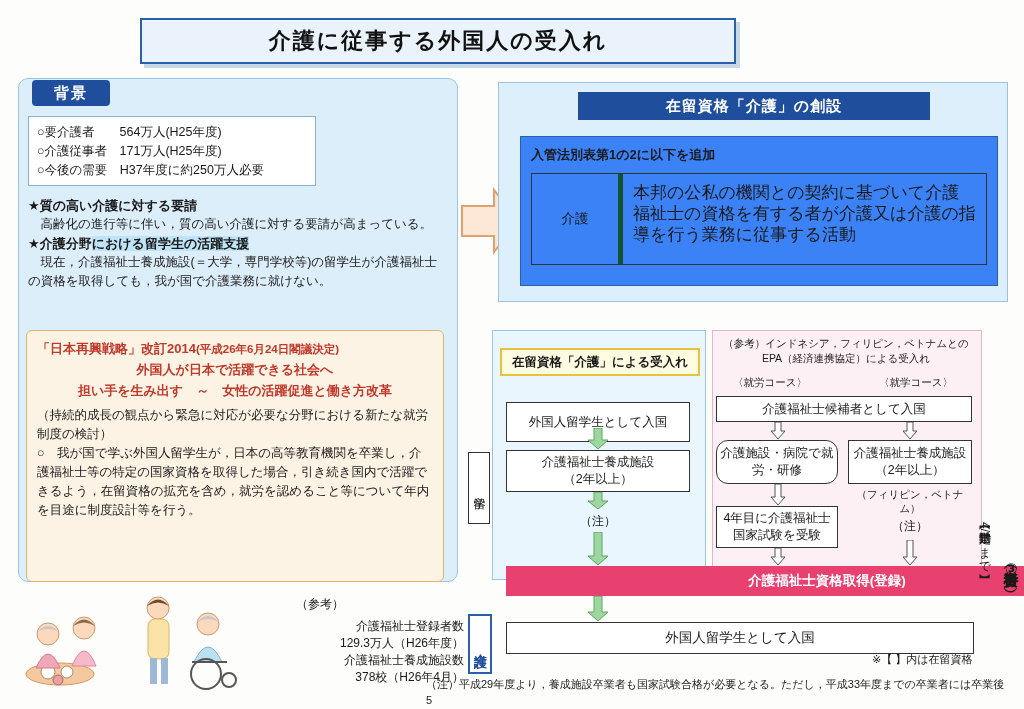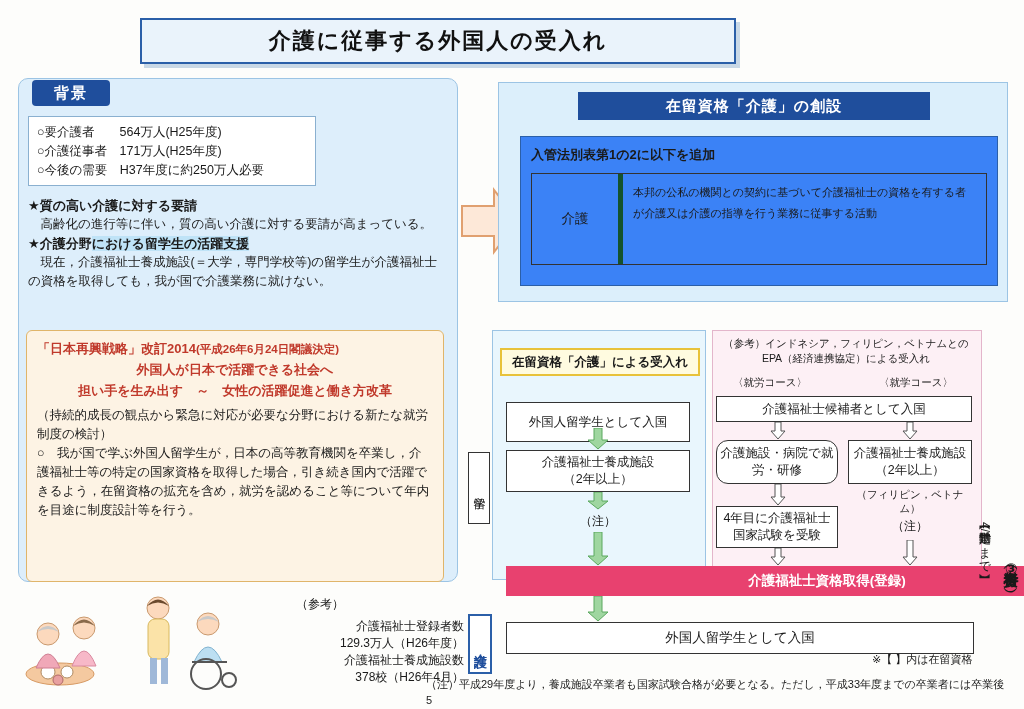--- a/index.html
+++ b/index.html
@@ -72,21 +72,21 @@
     background:#3b82f6;border:1px solid #2b5fa8;box-sizing:border-box;padding:8px 10px;margin-left:8px;
   }
   #visa-inner .lead{font-size:13px;font-weight:bold;line-height:20px;}
   #visa-table{
     margin-top:8px;border:1px solid #333;display:flex;height:92px;box-sizing:border-box;
   }
   #visa-table .c1{
     width:86px;border-right:5px solid #14532d;display:flex;align-items:center;justify-content:center;
     font-size:13.5px;
   }
-  #visa-table .c2{flex:1;padding:8px 10px;font-size:11px;line-height:21px;}
+  #visa-table .c2{flex:1;padding:8px 10px;font-size:17px;line-height:21px;}
 
   
   #flow-left{
     left:492px;top:330px;width:212px;height:248px;
     background:#e9f6fd;border:1px solid #9cc4e4;
   }
   #flow-left-title{
     left:500px;top:348px;width:196px;height:24px;
     background:#fffbe0;border:2px solid #e8c23a;
     display:flex;align-items:center;justify-content:center;

